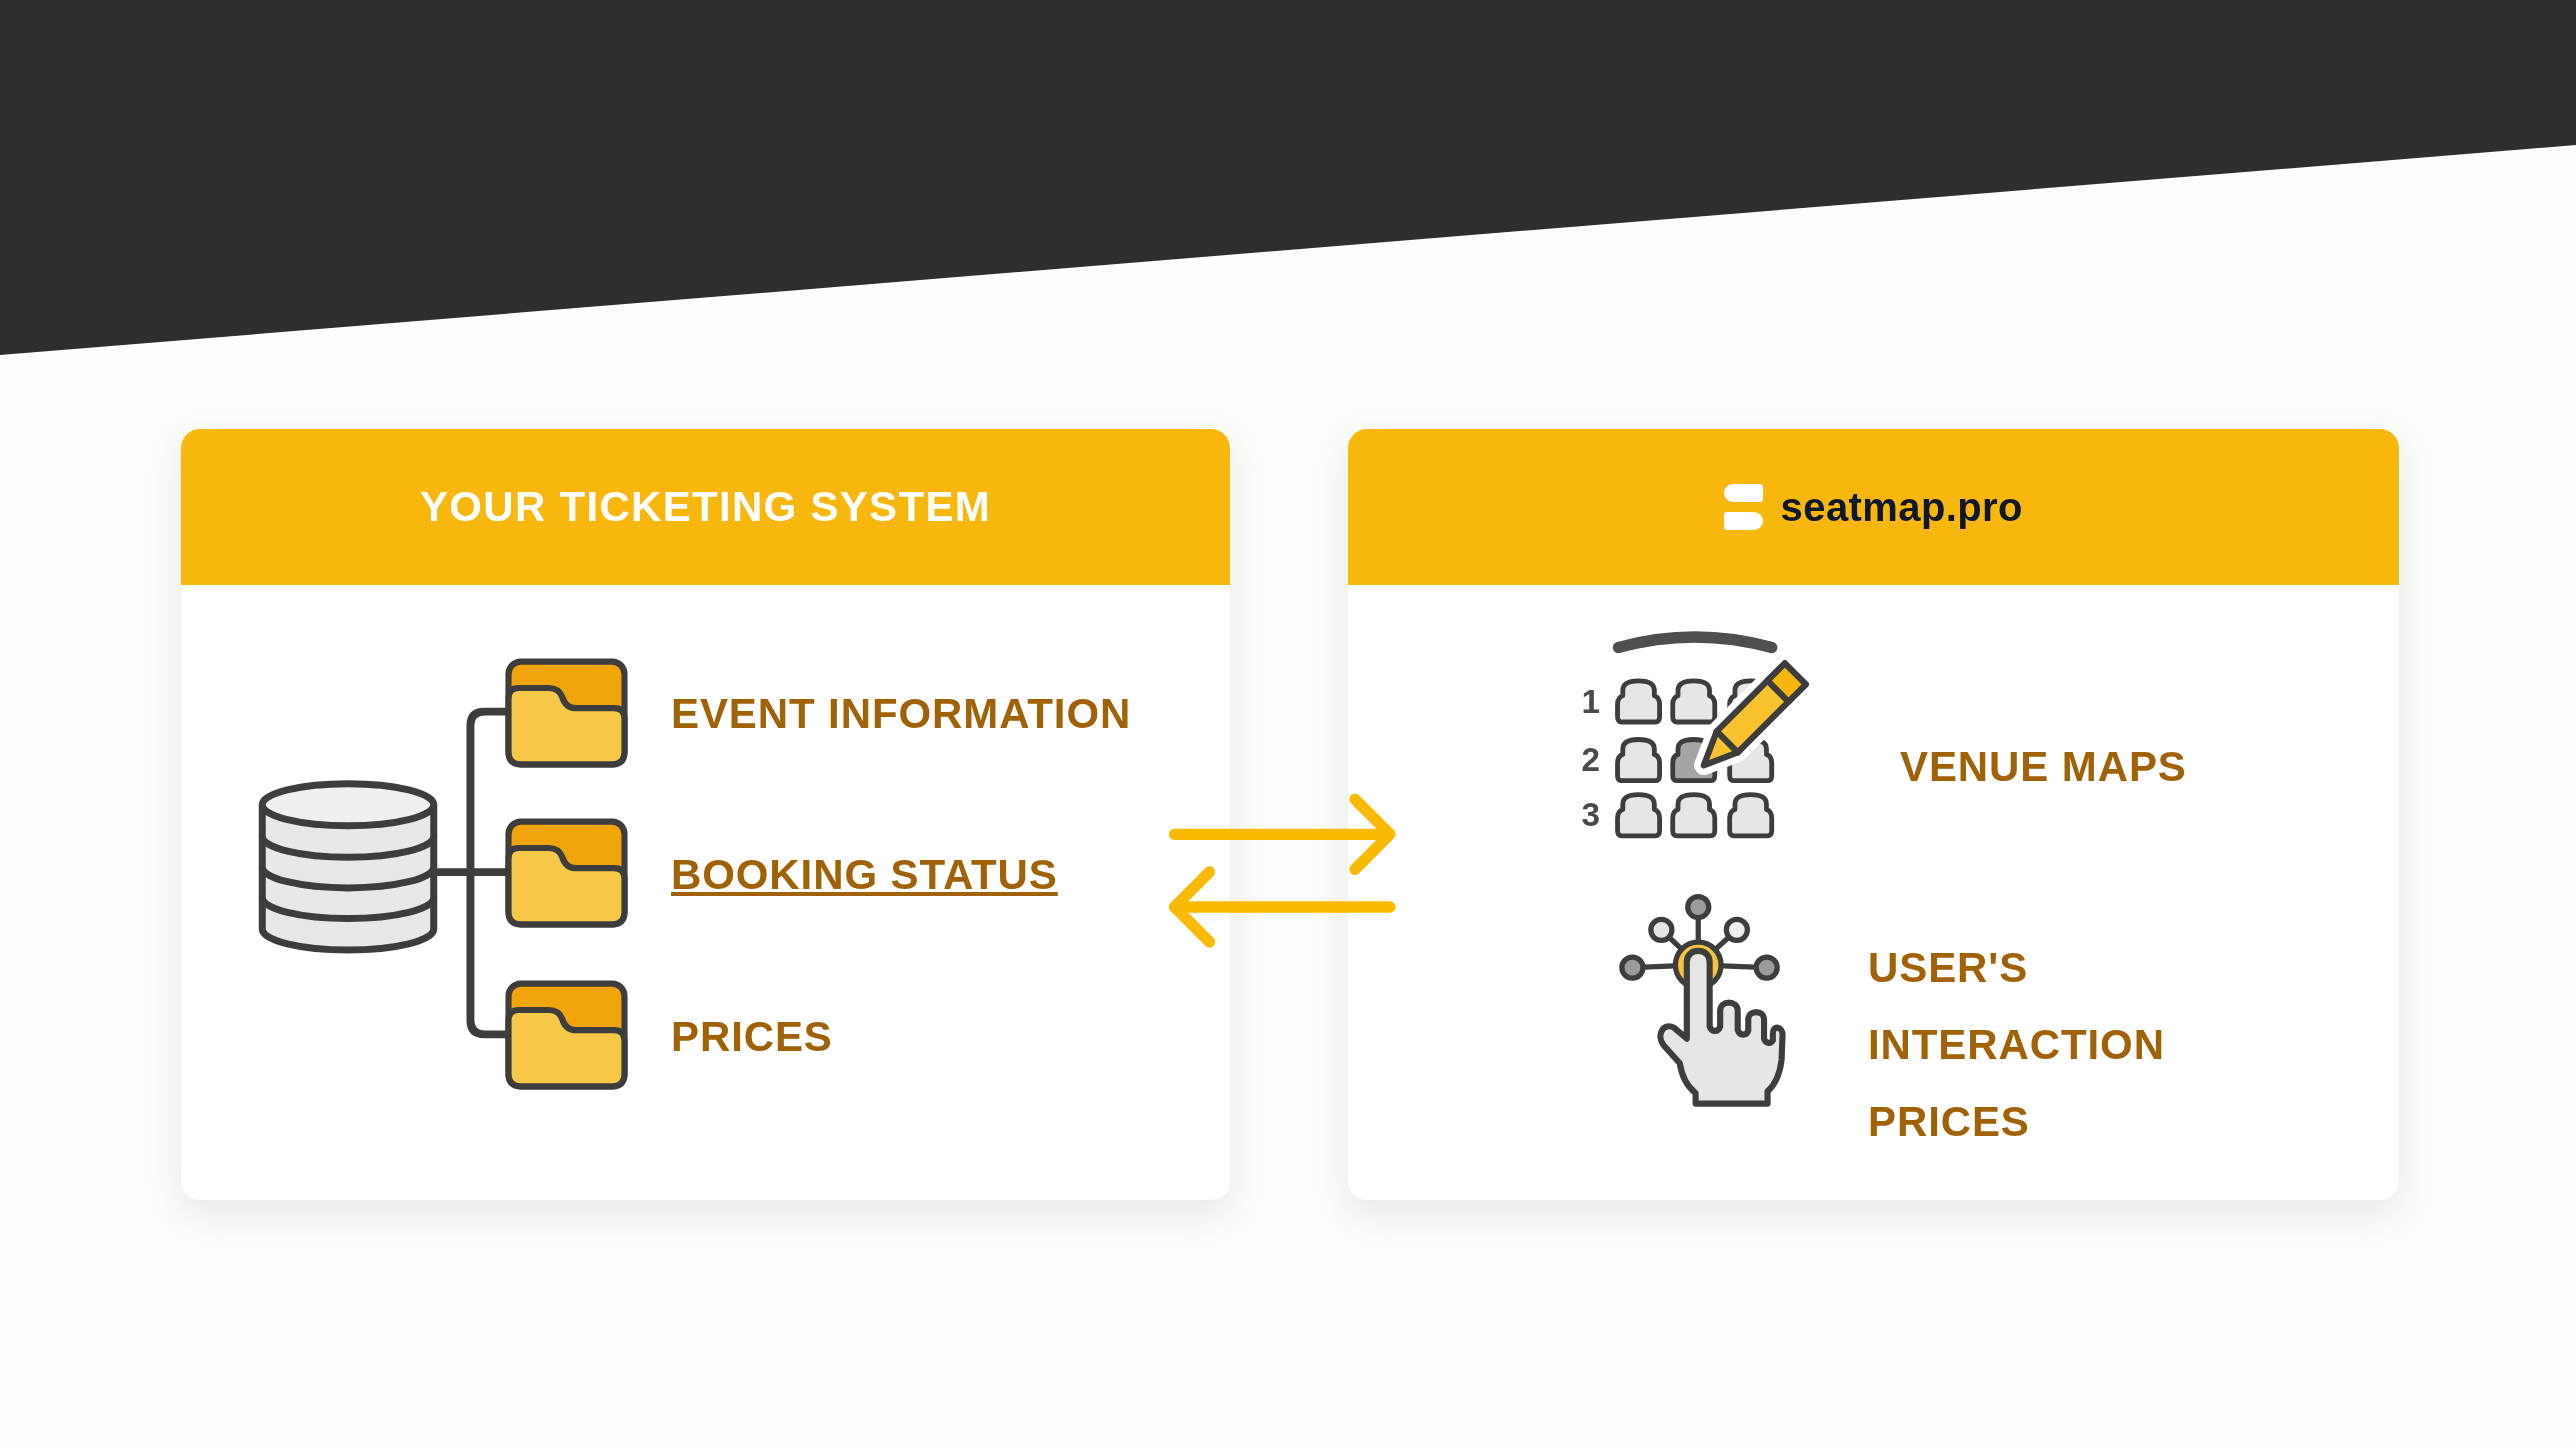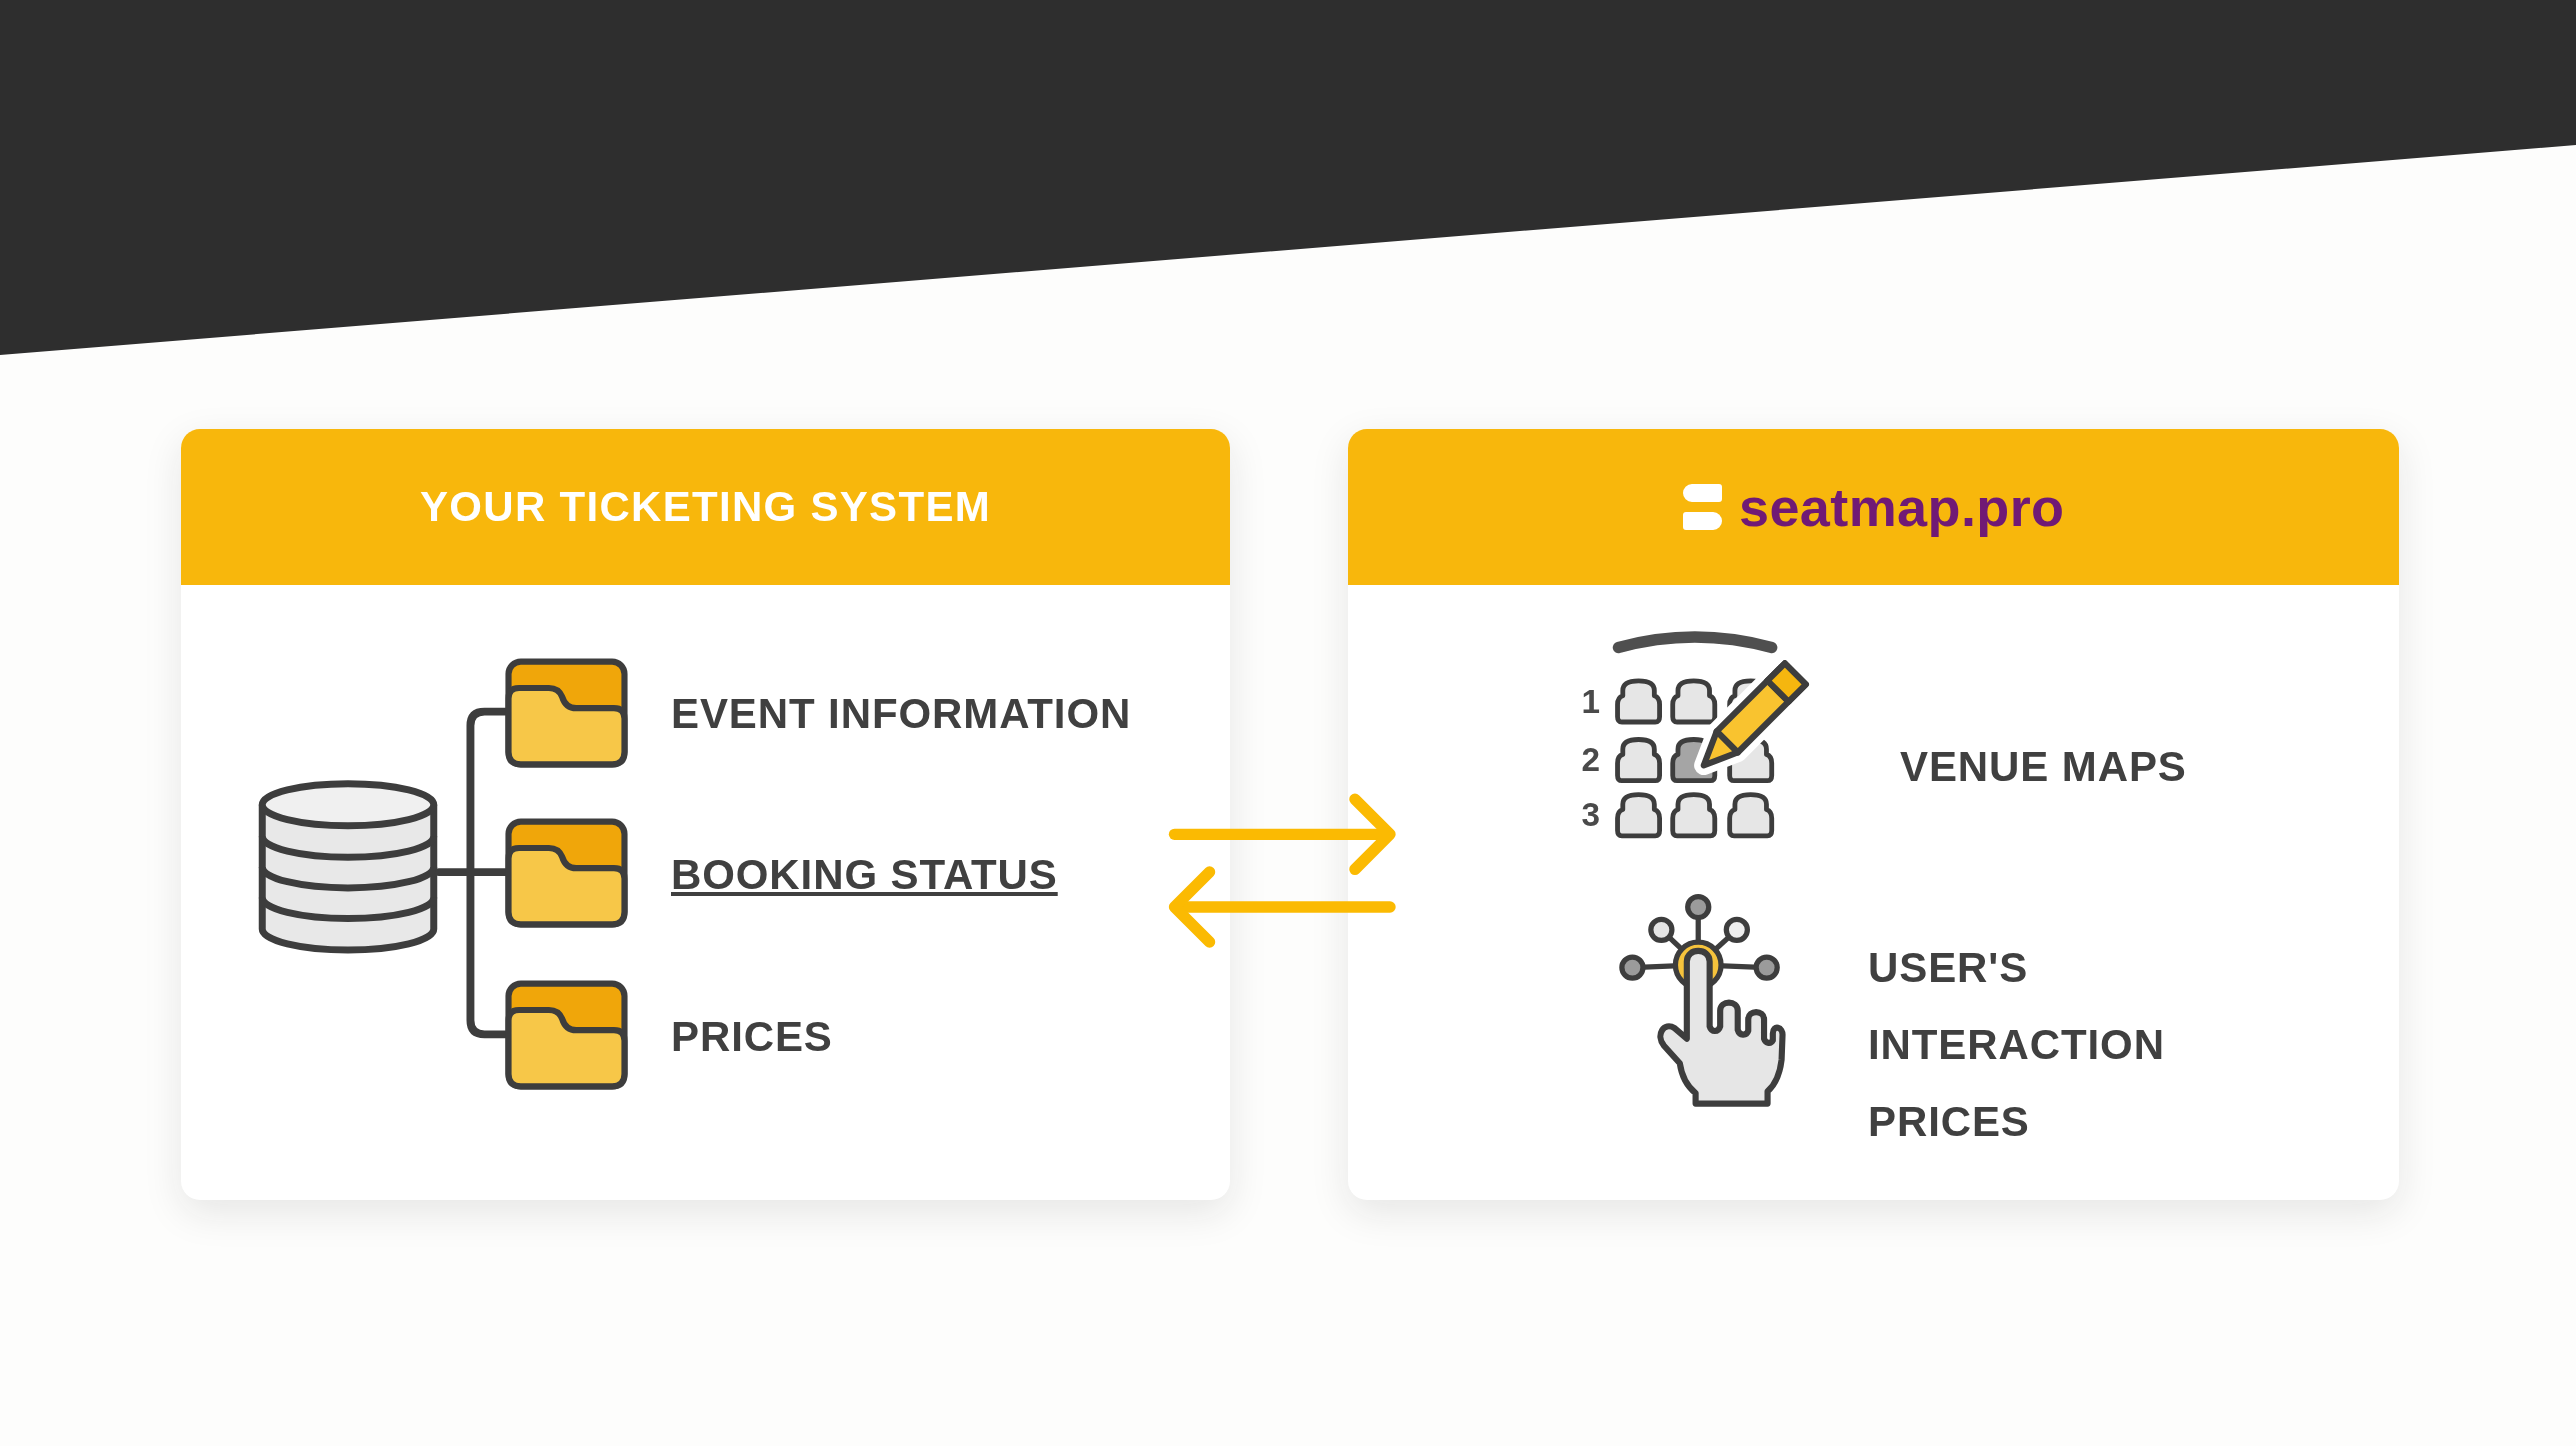--- a/index.html
+++ b/index.html
@@ -31,34 +31,34 @@
   .card.right { left: 1348px; width: 1051px; }
   .card-header {
     position: absolute; left: 0; top: 0; right: 0; height: 156px;
     background: #F8B70C;
     display: flex; align-items: center; justify-content: center; gap: 17.5px;
   }
   .card-title {
     color: #FFFFFF; font-size: 42px; font-weight: 700; letter-spacing: 1.3px;
   }
   .brand-text {
-    color: #701a75; font-size: 54px; font-weight: 700; letter-spacing: 0.4px;
+    color: #0f172a; font-size: 40px; font-weight: 700; letter-spacing: 0.4px;
   }
   
   .brand-mark { position: relative; width: 39px; height: 46px; flex: 0 0 auto; }
   .brand-mark .bar { position: absolute; left: 0; width: 39px; height: 18.4px; background: #FFFFFF; }
   .brand-mark .bar.top    { top: 0;    border-radius: 10.5px 3.5px 3.5px 10.5px; }
   .brand-mark .bar.bottom { bottom: 0; border-radius: 3.5px 10.5px 10.5px 3.5px; }
 
   
   .abs { position: absolute; }
 
   .item-label {
     position: absolute;
-    color: #404040; font-size: 42px; font-weight: 700; letter-spacing: 0.9px;
+    color: #a16207; font-size: 42px; font-weight: 700; letter-spacing: 0.9px;
     line-height: 51px;
   }
   .multiline { width: 342px; line-height: 77px; }
 
   svg { display: block; overflow: visible; }
 </style>
 </head>
 <body>
 
 <div class="canvas">

